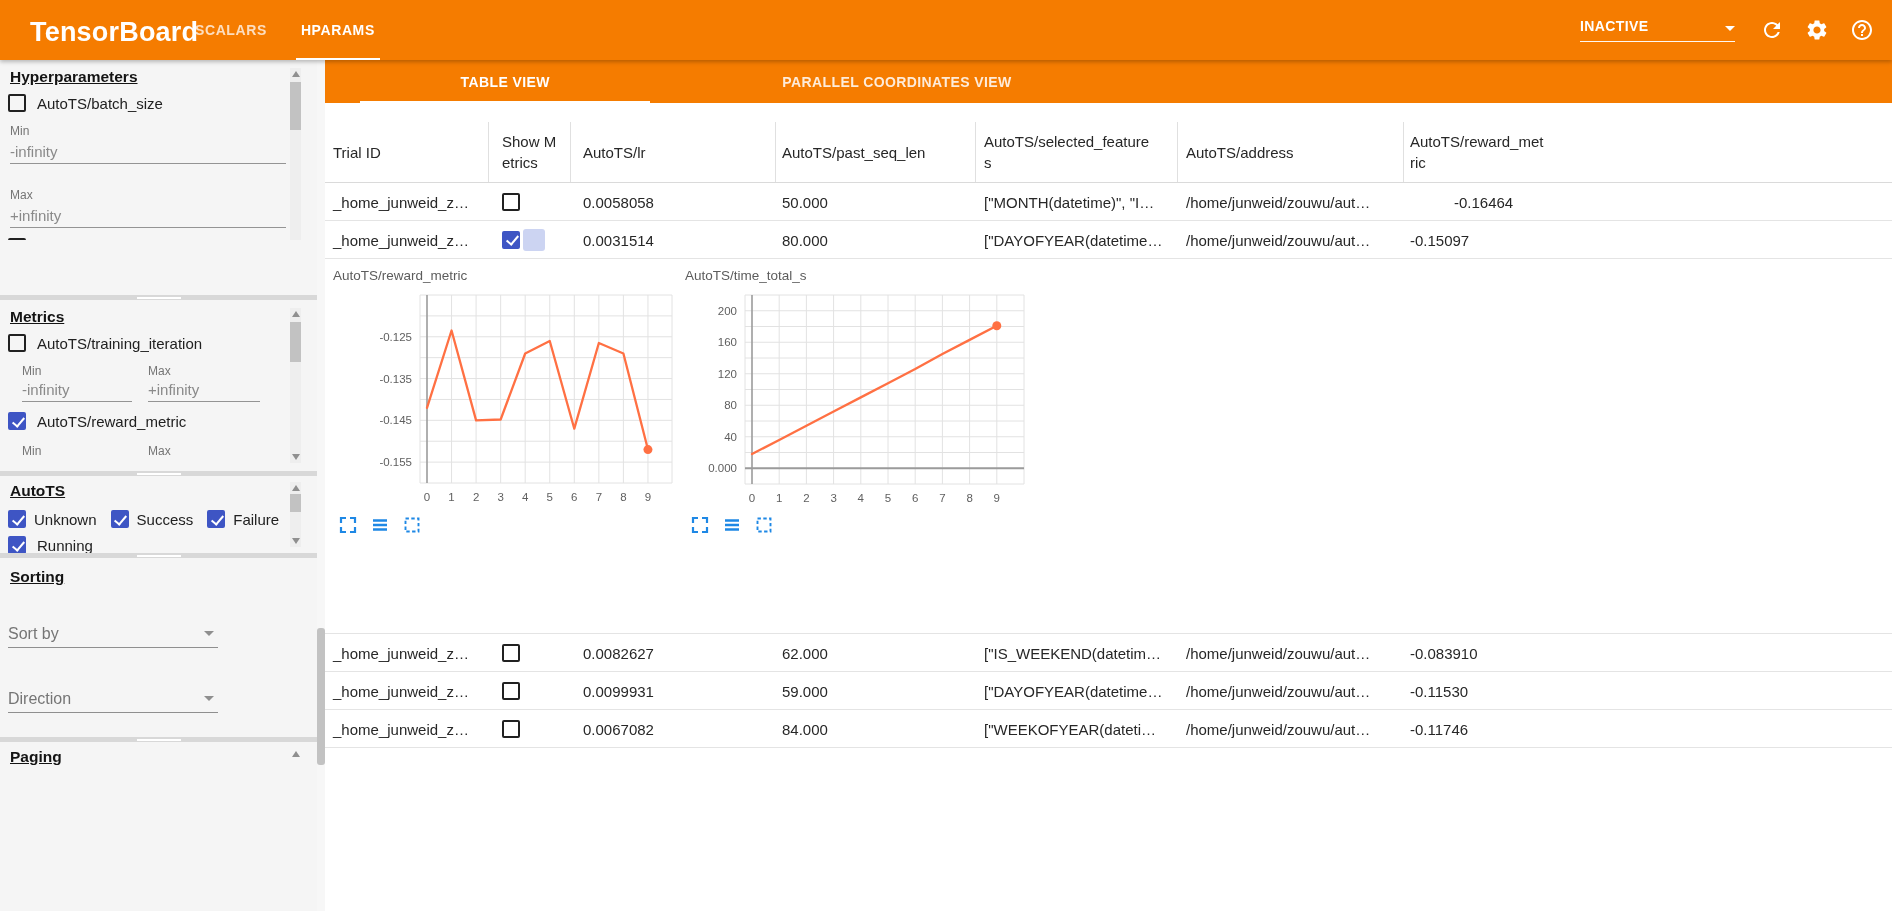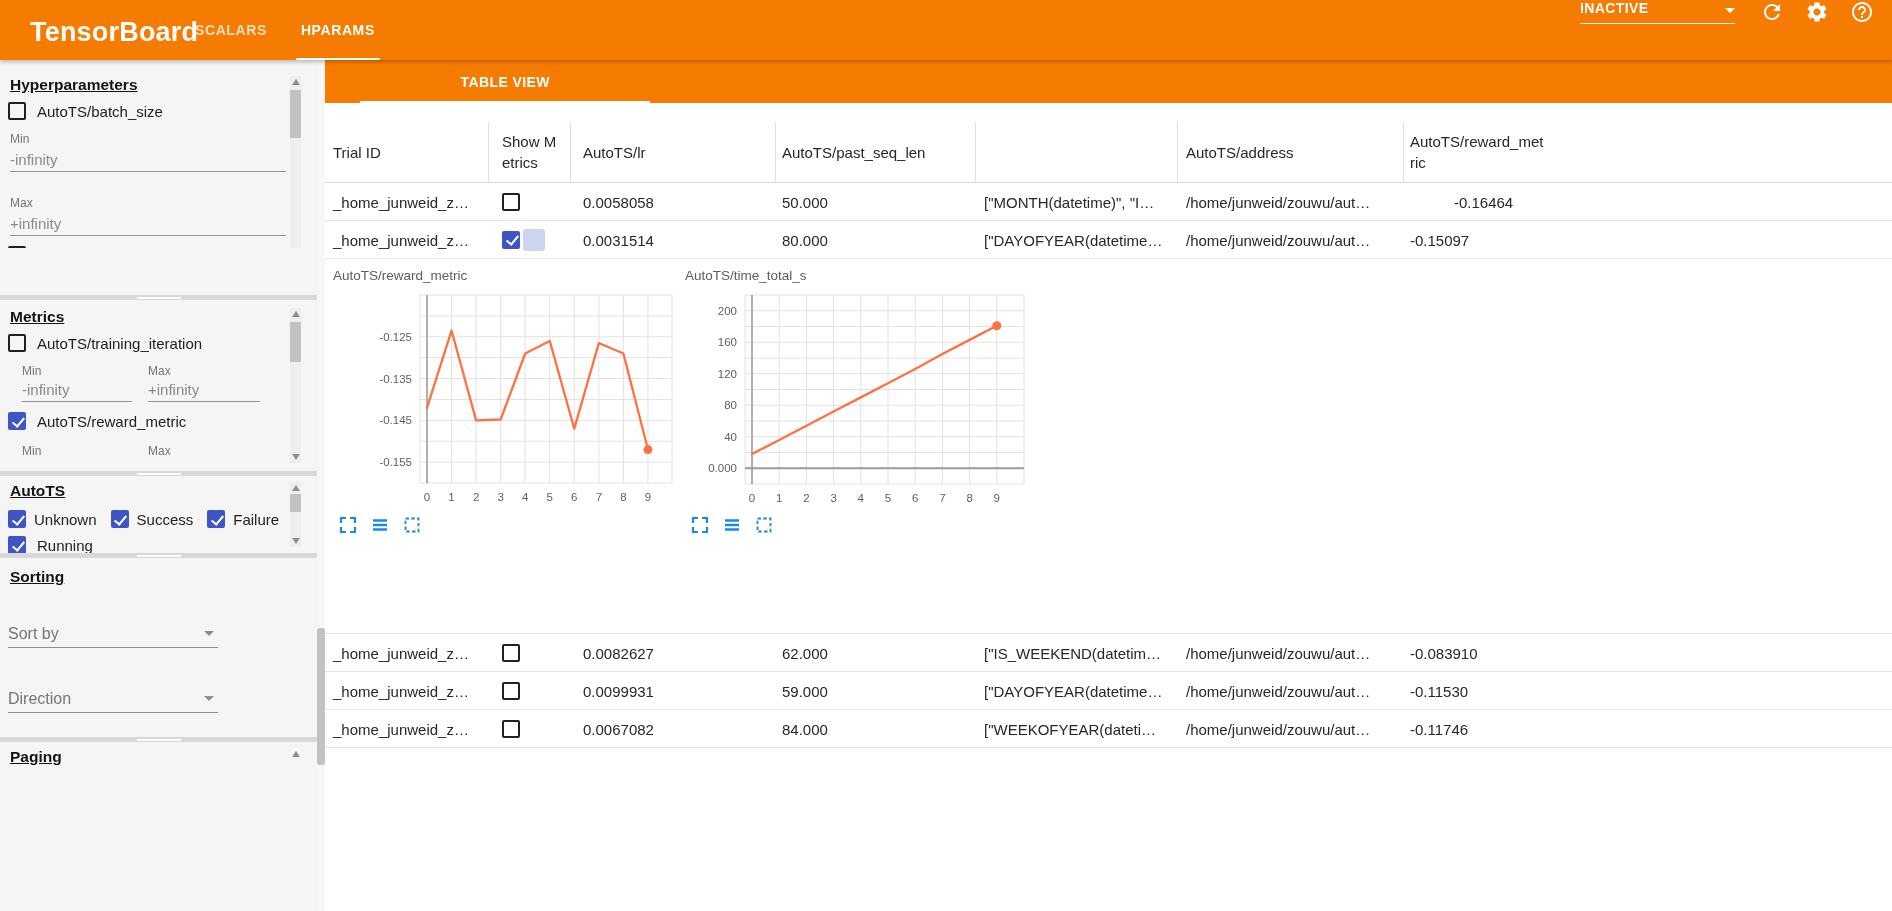--- a/index.html
+++ b/index.html
@@ -9,21 +9,21 @@
 
 
 .topbar{position:absolute;left:0;top:0;width:1892px;height:60px;background:#f57c00;
   color:#fff;box-shadow:0 2px 4px rgba(0,0,0,.25);z-index:30}
 .logo{position:absolute;left:30px;top:17px;font-size:27px;font-weight:bold;letter-spacing:.2px}
 .nav-tabs{position:absolute;left:178px;top:0;height:60px;display:flex}
 .nav-tab{height:60px;display:flex;align-items:center;padding:0 17px;font-size:14px;
   font-weight:bold;letter-spacing:.6px;color:rgba(255,255,255,.75);cursor:pointer;position:relative}
 .nav-tab.active{color:#fff}
 .nav-tab.active::after{content:"";position:absolute;left:12px;right:12px;bottom:0;height:2px;background:#fff}
-.topbar-right{position:absolute;right:18px;top:0;height:60px;display:flex;align-items:flex-start;gap:21px}
+.topbar-right{position:absolute;right:18px;top:0;height:60px;display:flex;align-items:center;gap:21px}
 .exp-select{width:155px;border-bottom:1px solid rgba(255,255,255,.95);display:flex;
   justify-content:space-between;align-items:flex-end;padding-bottom:7px;font-size:14px;
   letter-spacing:.4px;font-weight:bold;margin-right:4px;cursor:pointer}
 .caret-down{width:0;height:0;border-left:5px solid transparent;border-right:5px solid transparent;
   border-top:5px solid #fff;margin-bottom:3px}
 .hicon{width:24px;height:24px;cursor:pointer}
 
 
 .sidebar{position:absolute;left:0;top:60px;width:317px;height:851px;background:#f5f5f5;overflow:hidden}
 .section{position:absolute;left:0;width:317px;overflow:hidden}
@@ -106,21 +106,21 @@
         <path fill="#fff" d="M19.14 12.94c.04-.3.06-.61.06-.94 0-.32-.02-.64-.07-.94l2.03-1.58c.18-.14.23-.41.12-.61l-1.92-3.32c-.12-.22-.37-.29-.59-.22l-2.39.96c-.5-.38-1.03-.7-1.62-.94l-.36-2.54c-.04-.24-.24-.41-.48-.41h-3.84c-.24 0-.43.17-.47.41l-.36 2.54c-.59.24-1.13.57-1.62.94l-2.39-.96c-.22-.08-.47 0-.59.22L2.74 8.87c-.12.21-.08.47.12.61l2.03 1.58c-.05.3-.09.63-.09.94s.02.64.07.94l-2.03 1.58c-.18.14-.23.41-.12.61l1.92 3.32c.12.22.37.29.59.22l2.39-.96c.5.38 1.03.7 1.62.94l.36 2.54c.05.24.24.41.48.41h3.84c.24 0 .44-.17.47-.41l.36-2.54c.59-.24 1.13-.56 1.62-.94l2.39.96c.22.08.47 0 .59-.22l1.92-3.32c.12-.22.07-.47-.12-.61l-2.01-1.58zM12 15.6c-1.98 0-3.6-1.62-3.6-3.6s1.62-3.6 3.6-3.6 3.6 1.62 3.6 3.6-1.62 3.6-3.6 3.6z"></path>
       </svg>
       <svg class="hicon" viewBox="0 0 24 24">
         <path fill="#fff" d="M11 18h2v-2h-2v2zm1-16C6.48 2 2 6.48 2 12s4.48 10 10 10 10-4.48 10-10S17.52 2 12 2zm0 18c-4.41 0-8-3.59-8-8s3.59-8 8-8 8 3.59 8 8-3.59 8-8 8zm0-14c-2.21 0-4 1.79-4 4h2c0-1.1.9-2 2-2s2 .9 2 2c0 2-3 1.75-3 5h2c0-2.25 3-2.5 3-5 0-2.21-1.79-4-4-4z"></path>
       </svg>
     </div>
   </header>
 
   <aside class="sidebar">
 
-    <div class="section" style="top:8px;height:180px">
+    <div class="section" style="top:0;height:180px">
       <div class="sec-title" style="left:10px;top:8px">Hyperparameters</div>
       <div class="cbrow" style="left:8px;top:34px">
         <span class="cb"></span>
         <span>AutoTS/batch_size</span>
       </div>
       <div class="small-label" style="left:10px;top:64px">Min</div>
       <input class="txt-input" style="left: 10px; top: 80px; width: 276px;" placeholder="-infinity">
       <div class="small-label" style="left:10px;top:128px">Max</div>
       <input class="txt-input" style="left: 10px; top: 144px; width: 276px;" placeholder="+infinity">
       <div class="cbrow" style="left:8px;top:178px">
@@ -204,34 +204,36 @@
   </aside>
 
   <div class="mscroll">
     <div class="sb-thumb" style="top:568px;height:137px"></div>
   </div>
 
   <main class="main">
 
     <div class="vtabs">
       <div class="vtab active" style="flex:0 0 23%">TABLE VIEW</div>
+      <div class="vtab" style="flex:0 0 27%">PARALLEL COORDINATES VIEW</div>
       <div style="flex:1 1 auto"></div>
     </div>
 
     <div class="thead">
       <div class="vline" style="left:163px"></div>
       <div class="vline" style="left:245px"></div>
       <div class="vline" style="left:450px"></div>
       <div class="vline" style="left:650px"></div>
       <div class="vline" style="left:852px"></div>
       <div class="vline" style="left:1078px"></div>
       <div class="hcell" style="left:8px">Trial ID</div>
       <div class="hcell wrapcell" style="left:177px;width:62px">Show Metrics</div>
       <div class="hcell" style="left:258px">AutoTS/lr</div>
       <div class="hcell" style="left:457px">AutoTS/past_seq_len</div>
+      <div class="hcell wrapcell" style="left:659px;width:172px">AutoTS/selected_features</div>
       <div class="hcell" style="left:861px">AutoTS/address</div>
       <div class="hcell wrapcell" style="left:1085px;width:136px">AutoTS/reward_metric</div>
     </div>
 
     <div class="trow" style="top:123px">
       <div class="cell" style="left:8px">_home_junweid_z…</div>
       <span class="cb table-cb"></span>
       <div class="cell" style="left:258px">0.0058058</div>
       <div class="cell" style="left:457px">50.000</div>
       <div class="cell" style="left:659px">["MONTH(datetime)", "I…</div>

